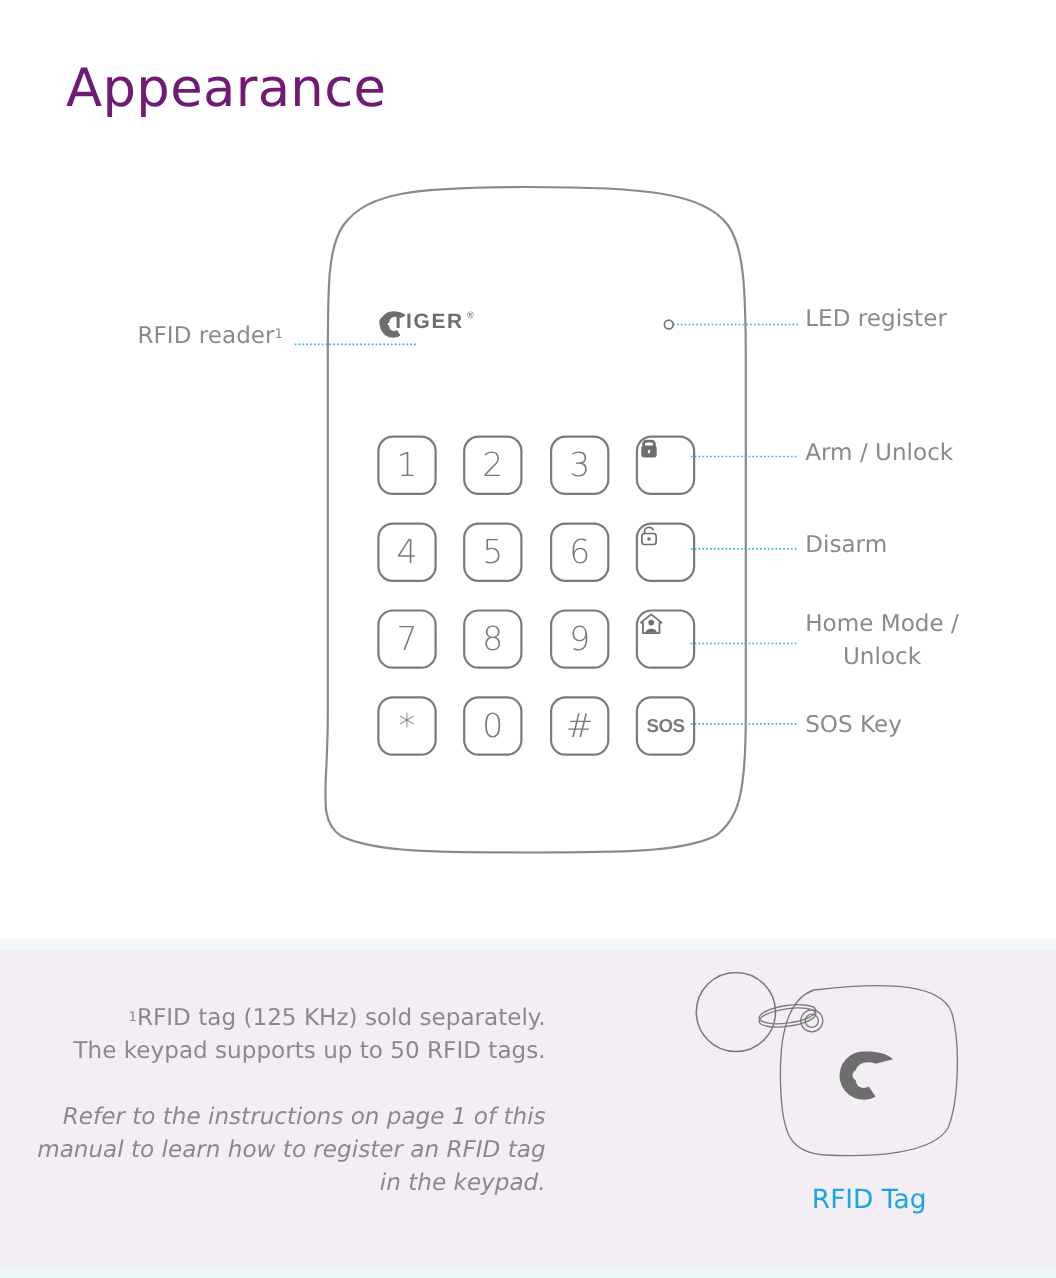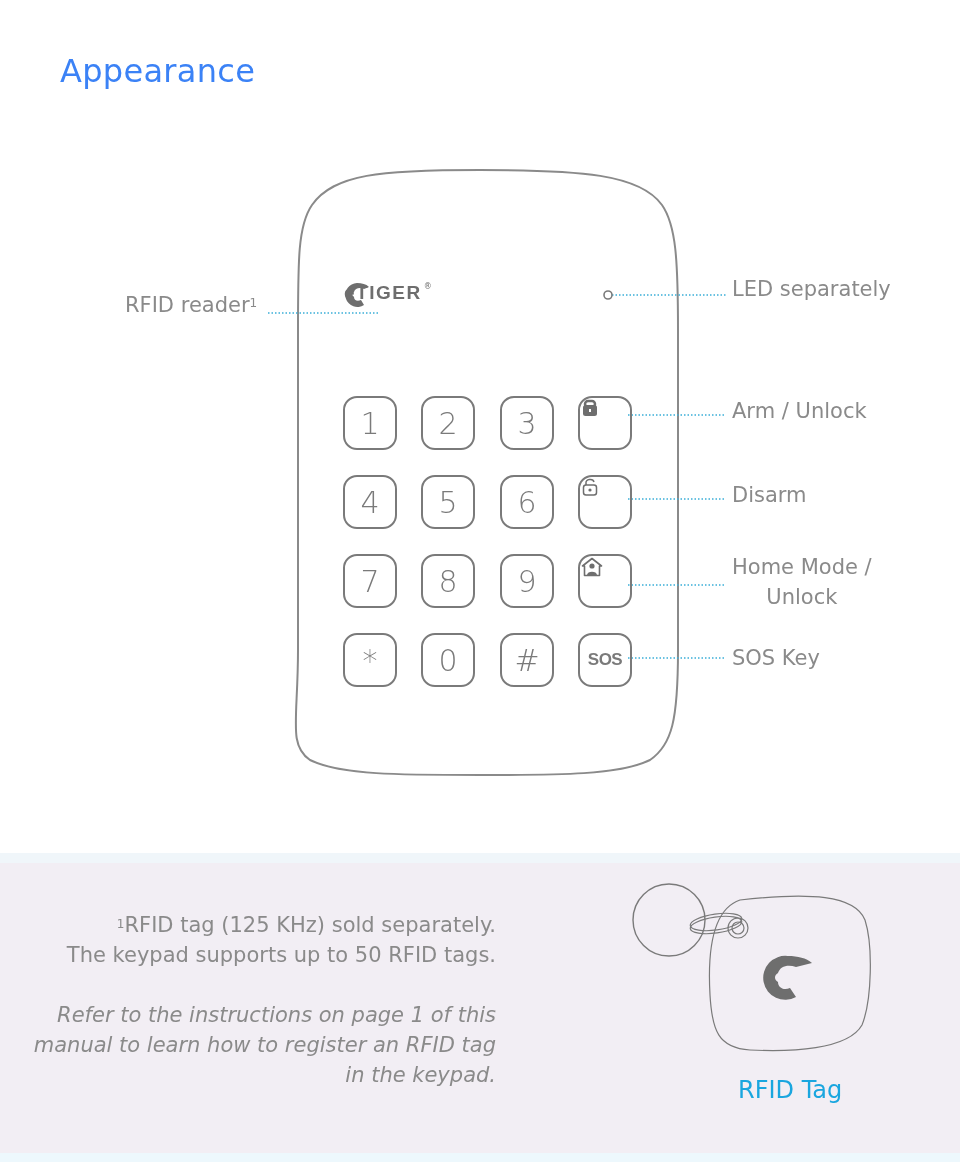--- a/index.html
+++ b/index.html
@@ -1,19 +1,19 @@
 <!DOCTYPE html>
 <html><head>
 <meta charset="utf-8">
 <style>
   * { box-sizing: border-box; margin: 0; padding: 0; }
   html, body { width: 960px; height: 1162px; background: #ffffff; overflow: hidden; }
   body { position: relative; font-family: "DejaVu Sans", "Liberation Sans", sans-serif; color: #8a8a8a; }
 
-  .title { position: absolute; left: 60px; top: 52px; font-size: 32px; font-weight: normal; color: #3b82f6; letter-spacing: 0.3px; }
+  .title { position: absolute; left: 60px; top: 52px; font-size: 48px; font-weight: normal; color: #701a75; letter-spacing: 0.3px; }
 
   .diagram { position: absolute; left: 0; top: 0; width: 960px; height: 860px; }
   .diagram svg { position: absolute; left: 0; top: 0; }
 
   .callout { position: absolute; font-size: 21px; color: #8a8a8a; line-height: 30px; white-space: nowrap; }
   .callout sup { font-size: 12px; vertical-align: top; position: relative; top: -2px; }
 
   .key { position: absolute; width: 54px; height: 54px; border: 2px solid #7a7a7a; border-radius: 14px;
          display: flex; align-items: center; justify-content: center; font-size: 30px; color: #7a7a7a;
          font-family: "DejaVu Sans", sans-serif; font-weight: 300; background: transparent; }
@@ -107,21 +107,21 @@
   </div>
 
   <div class="key" style="left:343px;top:633px;">*</div>
   <div class="key" style="left:421px;top:633px;">0</div>
   <div class="key" style="left:500px;top:633px;">#</div>
   <div class="key small-text" style="left:578px;top:633px;">SOS</div>
 
   <div class="callout" style="left:125px;top:290px;">
     <span>RFID reader</span><sup>1</sup>
   </div>
-  <div class="callout" style="left:732px;top:274px;">LED separately</div>
+  <div class="callout" style="left:732px;top:274px;">LED register</div>
   <div class="callout" style="left:732px;top:396px;">Arm / Unlock</div>
   <div class="callout" style="left:732px;top:480px;">Disarm</div>
   <div class="callout" style="left:732px;top:552px;text-align:center;">
     <div>Home Mode /</div>
     <div>Unlock</div>
   </div>
   <div class="callout" style="left:732px;top:643px;">SOS Key</div>
 </div>
 
 <div class="bottom-panel"></div>

